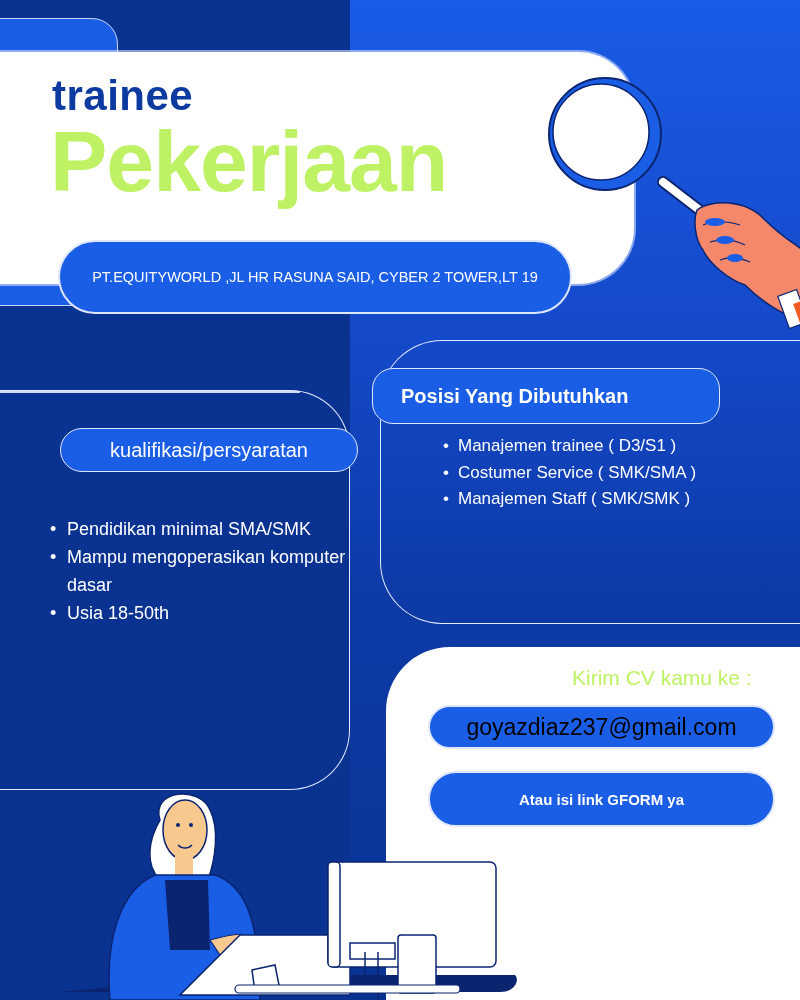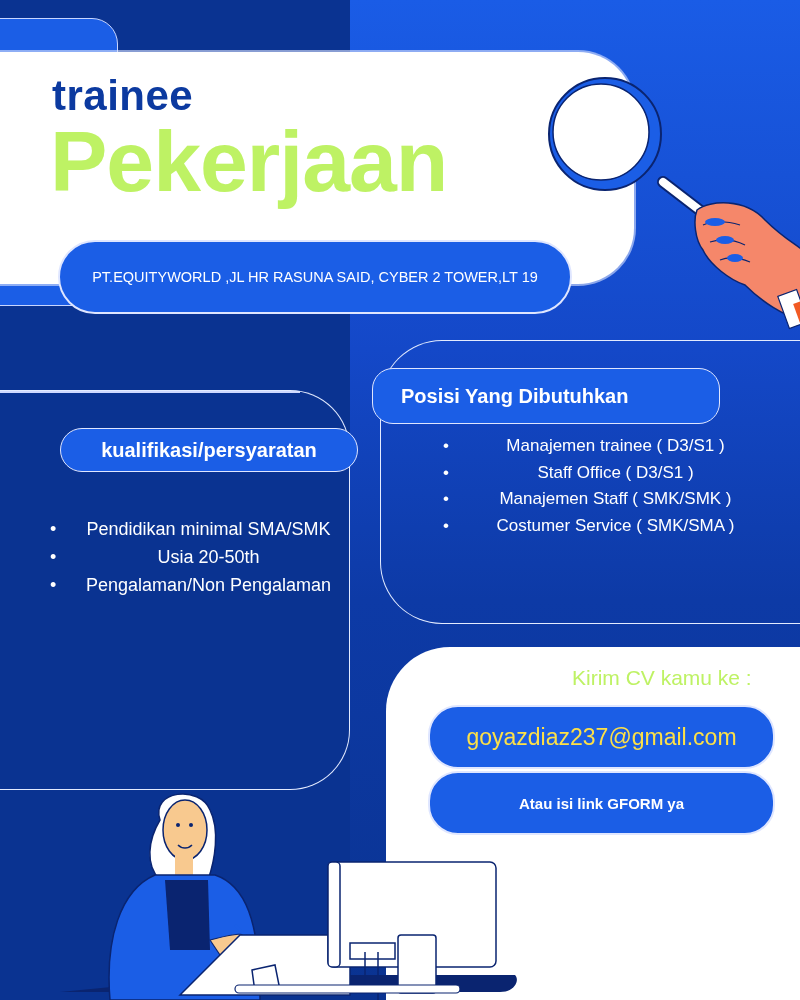--- a/index.html
+++ b/index.html
@@ -44,61 +44,61 @@
   .hline {
     position: absolute; left: 0; top: 391px; width: 300px; height: 1.5px; background: #cfd9ff;
   }
   .qual-box {
     position: absolute; left: -20px; top: 390px; width: 370px; height: 400px;
     border: 1.5px solid #e3ebff; border-radius: 0 60px 60px 0; border-left: none;
   }
   .qual-pill {
     position: absolute; left: 60px; top: 428px; width: 298px; height: 44px;
     background: #1b5ee6; border: 1.5px solid #dfe6ff; border-radius: 22px;
-    color: #ffffff; font-weight: 700; font-size: 20px;
+    color: #ffffff; font-weight: 400; font-size: 20px;
     display: flex; align-items: center; justify-content: center;
   }
   .qual-list {
     position: absolute; left: 50px; top: 515px; width: 300px;
-    color: #ffffff; font-size: 18px; line-height: 28px; list-style: none; text-align: center;
+    color: #ffffff; font-size: 18px; line-height: 28px; list-style: none;
   }
   .qual-list li { position: relative; padding-left: 17px; }
   .qual-list li::before { content: "•"; position: absolute; left: 0; top: 0; }
   .pos-box {
     position: absolute; left: 380px; top: 340px; width: 440px; height: 284px;
     border: 1.5px solid #e3ebff; border-radius: 62px 0 0 62px; border-right: none;
   }
   .pos-pill {
     position: absolute; left: 372px; top: 368px; width: 348px; height: 56px;
     background: #1b5ee6; border: 1.5px solid #dfe6ff; border-radius: 21px;
     color: #ffffff; font-weight: 700; font-size: 20px;
     display: flex; align-items: center; padding-left: 28px;
   }
   .pos-list {
     position: absolute; left: 443px; top: 433px; width: 330px;
     color: #ffffff; font-size: 17px; line-height: 26.5px; list-style: none;
   }
-  .pos-list li { position: relative; padding-left: 15px; text-align: center; }
+  .pos-list li { position: relative; padding-left: 15px; }
   .pos-list li::before { content: "•"; position: absolute; left: 0; top: 0; }
   .contact {
     position: absolute; left: 386px; top: 647px; width: 430px; height: 360px;
     background: #ffffff; border-radius: 64px 0 0 0;
   }
   .contact-label {
     position: absolute; left: 572px; top: 666px;
     color: #bef264; font-size: 21px;
   }
   .email-btn {
-    position: absolute; left: 428px; top: 705px; width: 347px; height: 64px;
+    position: absolute; left: 428px; top: 705px; width: 347px; height: 44px;
     background: #1b5ee6; border: 2px solid #dfe6ff; border-radius: 30px;
-    color: #fde047; font-size: 23px;
+    color: #000000; font-size: 23px;
     display: flex; align-items: center; justify-content: center;
   }
   .gform-btn {
-    position: absolute; left: 428px; top: 771px; width: 347px; height: 64px;
+    position: absolute; left: 428px; top: 771px; width: 347px; height: 56px;
     background: #1b5ee6; border: 2px solid #dfe6ff; border-radius: 30px;
     color: #ffffff; font-weight: 700; font-size: 15px;
     display: flex; align-items: center; justify-content: center;
   }
   .illus { position: absolute; }
 </style>
 </head>
 <body>
 
 <div class="bg-left"></div>
@@ -132,31 +132,30 @@
     <rect x="262" y="232" width="8" height="24" fill="#f25a23" transform="rotate(-20 266 244)"></rect>
   </g>
 </svg>
 
 <div class="hline"></div>
 
 <div class="qual-box"></div>
 <div class="qual-pill">kualifikasi/persyaratan</div>
 <ul class="qual-list">
   <li>Pendidikan minimal SMA/SMK</li>
-  <li>Usia 20-50th</li>
-  <li>Pengalaman/Non Pengalaman</li>
+  <li>Mampu mengoperasikan komputer dasar</li>
+  <li>Usia 18-50th</li>
 </ul>
 
 <div class="pos-box"></div>
 <div class="pos-pill">Posisi Yang Dibutuhkan</div>
 <ul class="pos-list">
   <li>Manajemen trainee ( D3/S1 )</li>
-  <li>Staff Office ( D3/S1 )</li>
+  <li>Costumer Service ( SMK/SMA )</li>
   <li>Manajemen Staff ( SMK/SMK )</li>
-  <li>Costumer Service ( SMK/SMA )</li>
 </ul>
 
 <div class="contact"></div>
 <div class="contact-label">Kirim CV kamu ke :</div>
 <div class="email-btn">goyazdiaz237@gmail.com</div>
 <div class="gform-btn">Atau isi link GFORM ya</div>
 
 <svg class="illus" style="left:60px; top:780px;" width="480" height="220" viewBox="0 0 480 220">
 
   <path d="M0 212 L440 212 C455 212, 460 200, 455 195 L175 195 Z" fill="#0a2470"></path>

